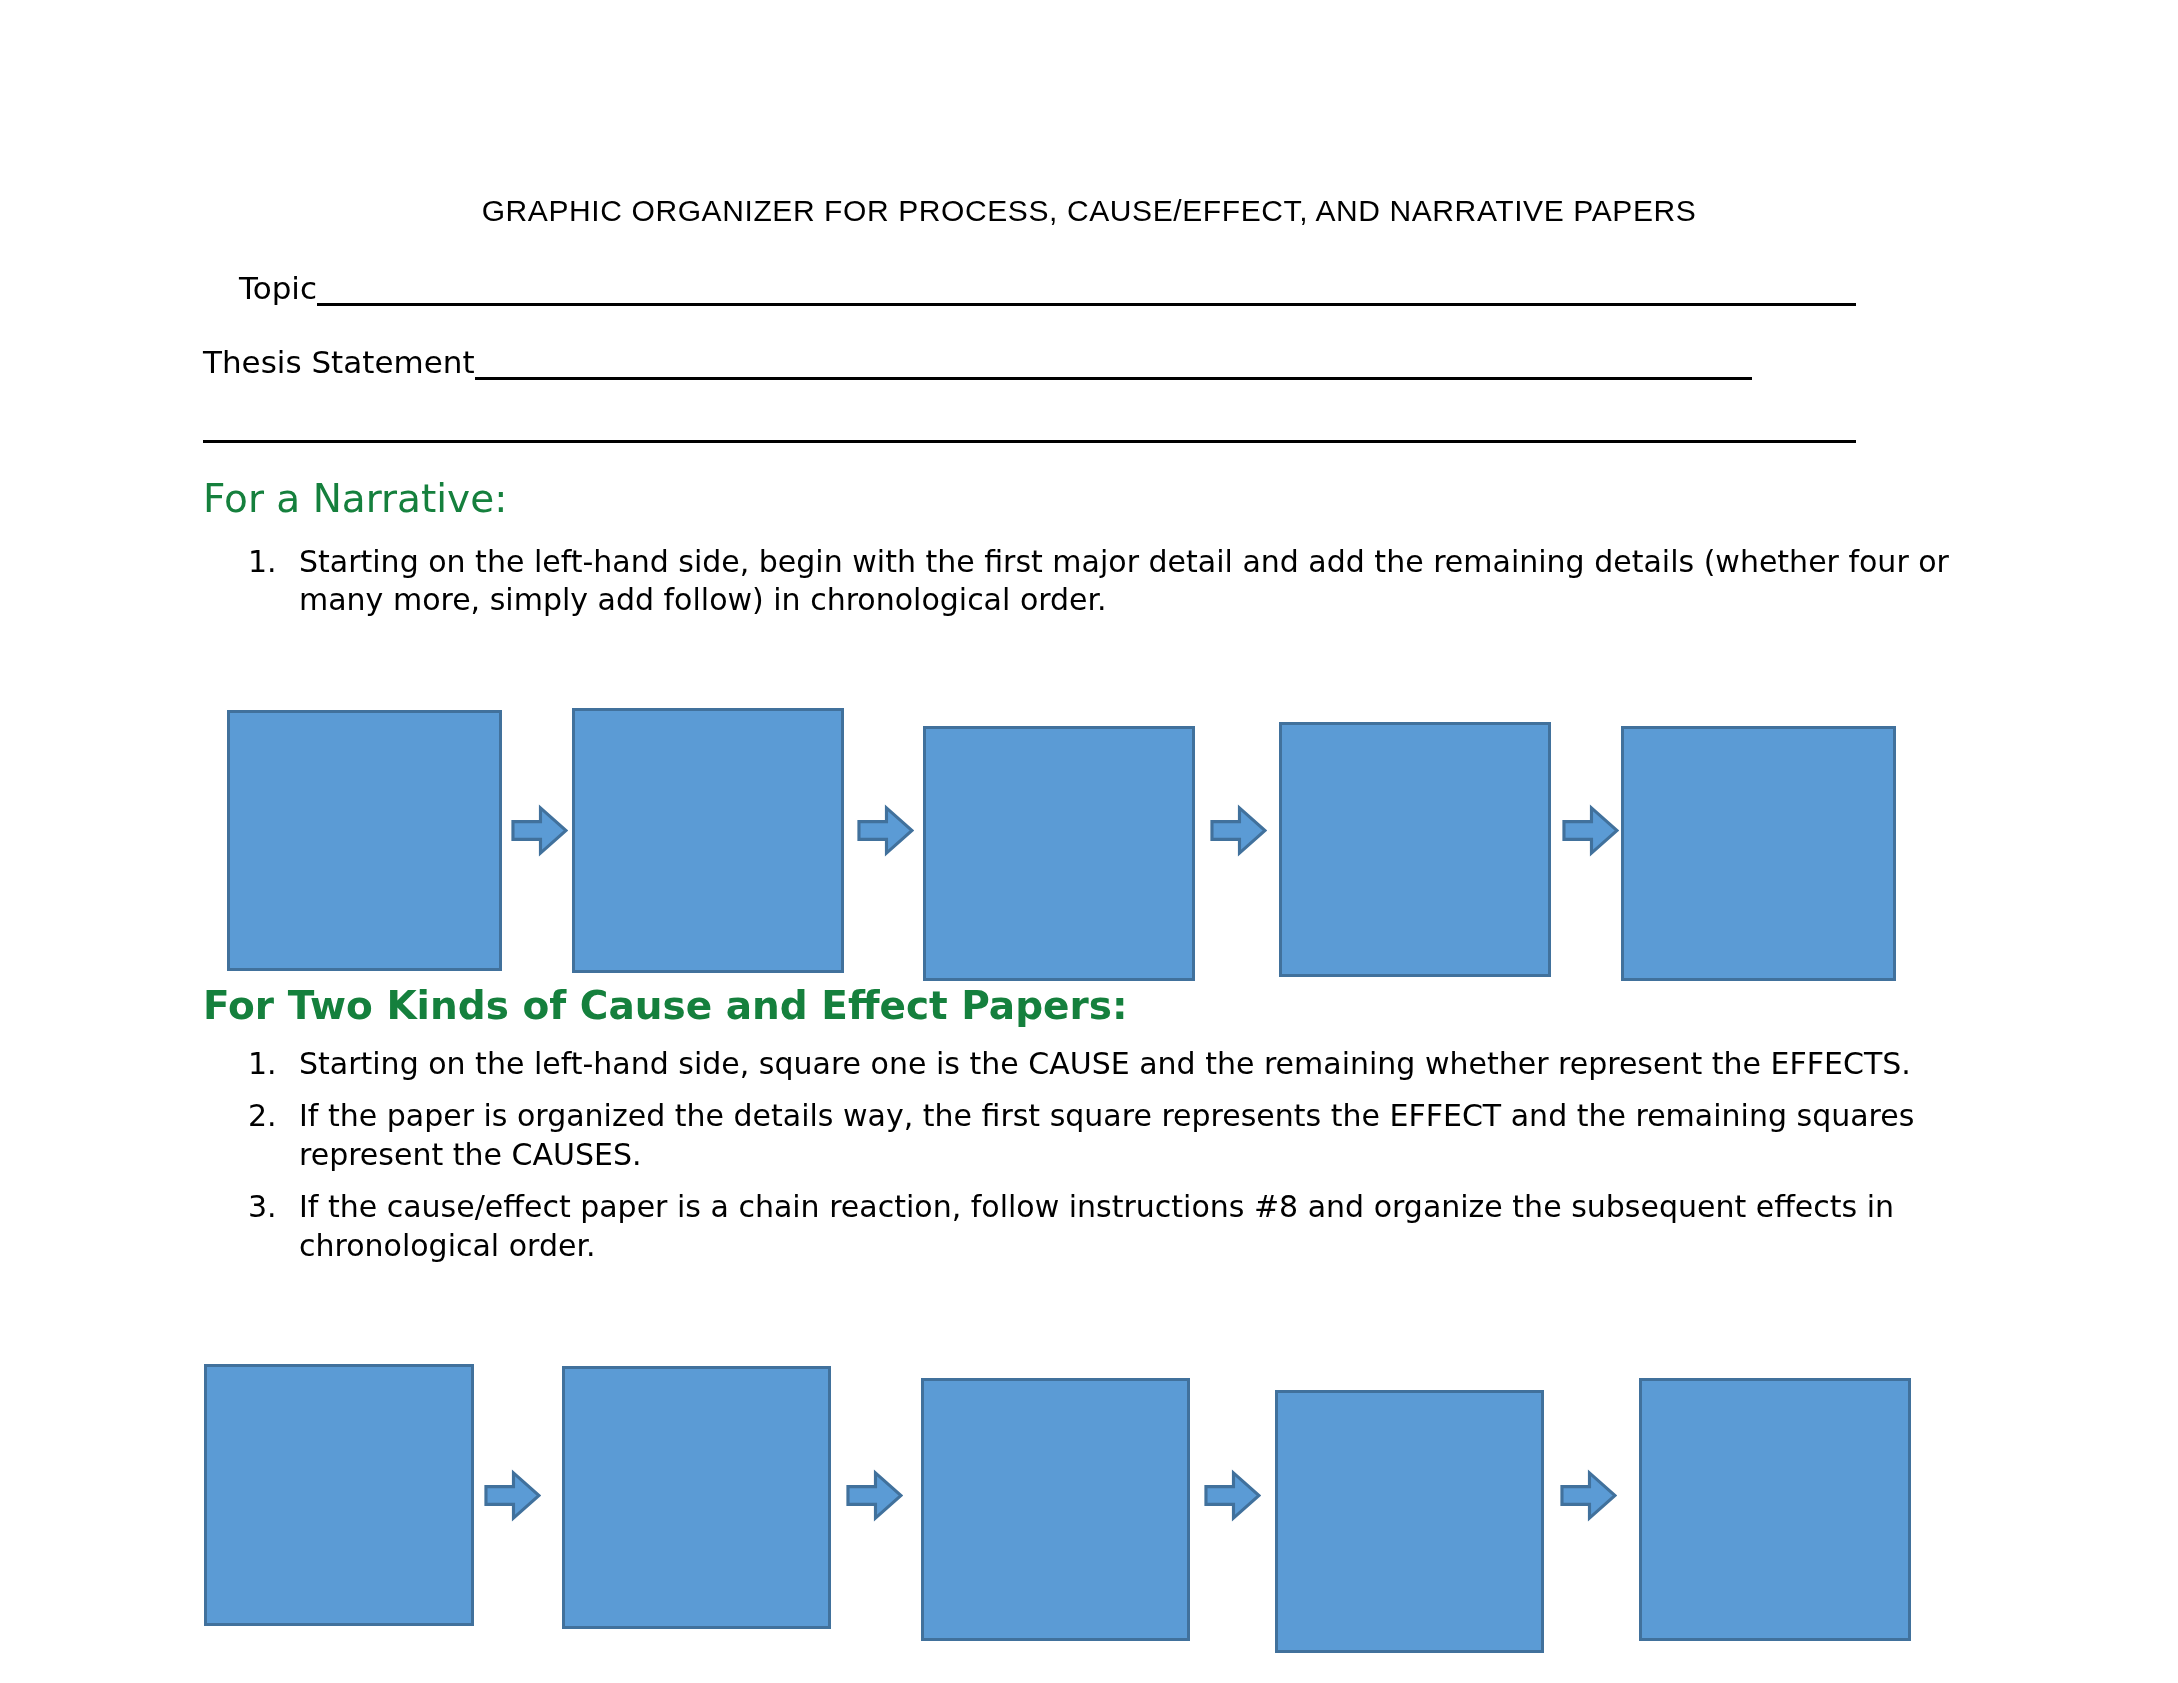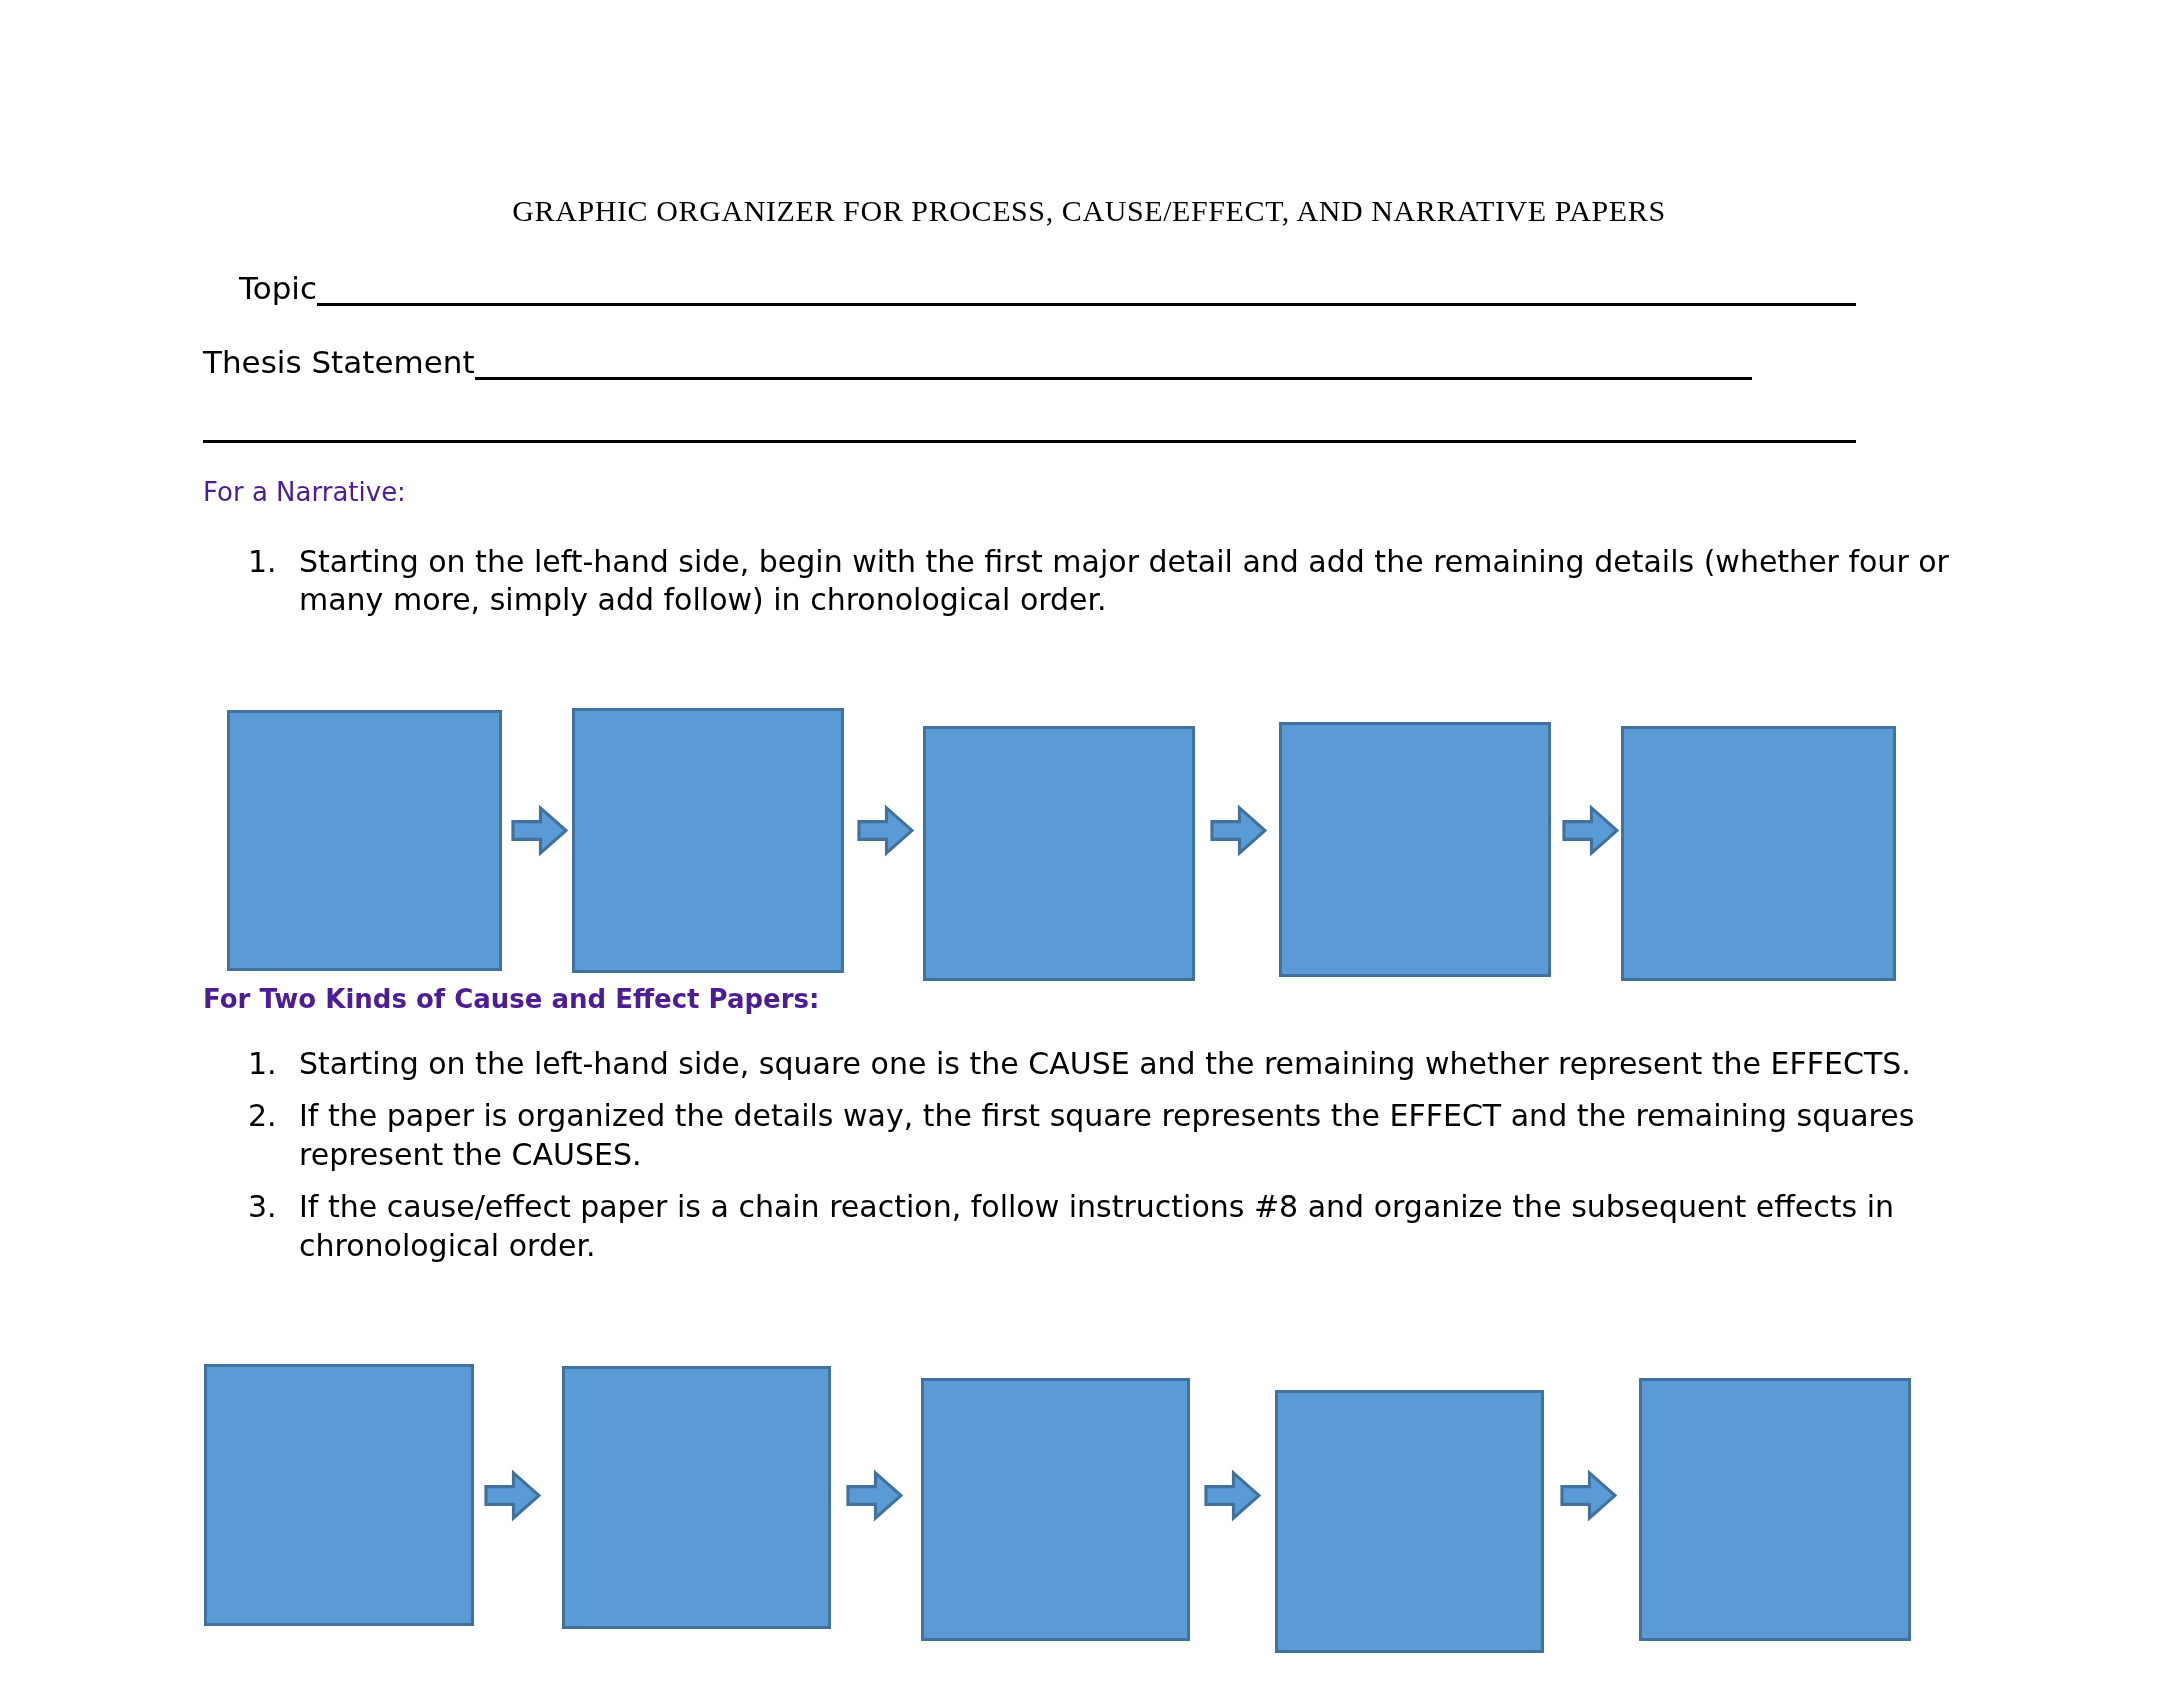--- a/index.html
+++ b/index.html
@@ -22,21 +22,21 @@
     background: #ffffff;
   }
 
   
   .doc-title {
     position: absolute;
     top: 196px;
     left: 0;
     width: 2178px;
     text-align: center;
-    font-family: Liberation Serif, serif;
+    font-family: Liberation Sans, sans-serif;
     font-size: 30px;
     letter-spacing: 0.6px;
     color: #000000;
     white-space: nowrap;
     line-height: 1;
   }
 
   .field-row {
     position: absolute;
     left: 203px;
@@ -59,22 +59,22 @@
   .rule-standalone {
     position: absolute;
     left: 203px;
     border-bottom: 3.2px solid #000;
     height: 1px;
   }
 
   .section-heading {
     position: absolute;
     left: 203px;
-    font-size: 26px;
-    color: #4c1d95;
+    font-size: 39px;
+    color: #15803d;
     white-space: nowrap;
     line-height: 1;
   }
 
   .olist {
     position: absolute;
     left: 248px;
     width: 1782px;
   }
   .oitem {

